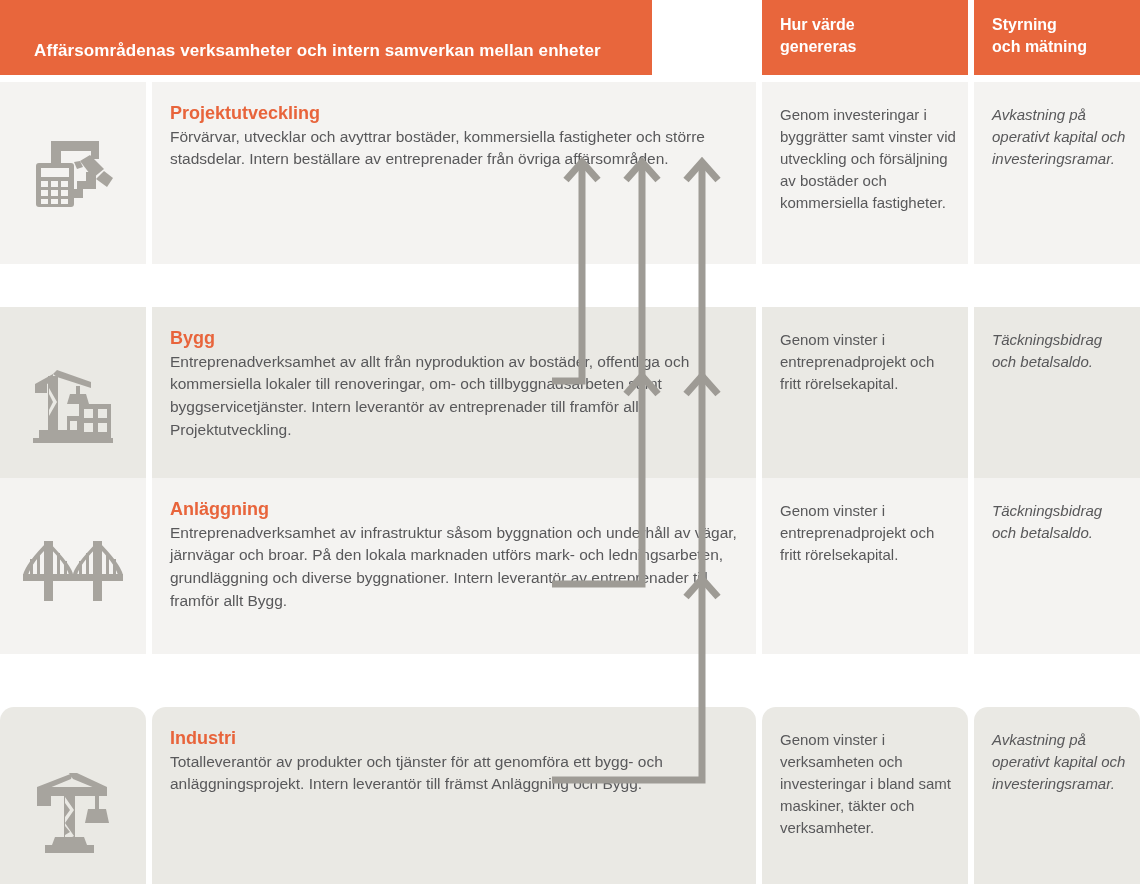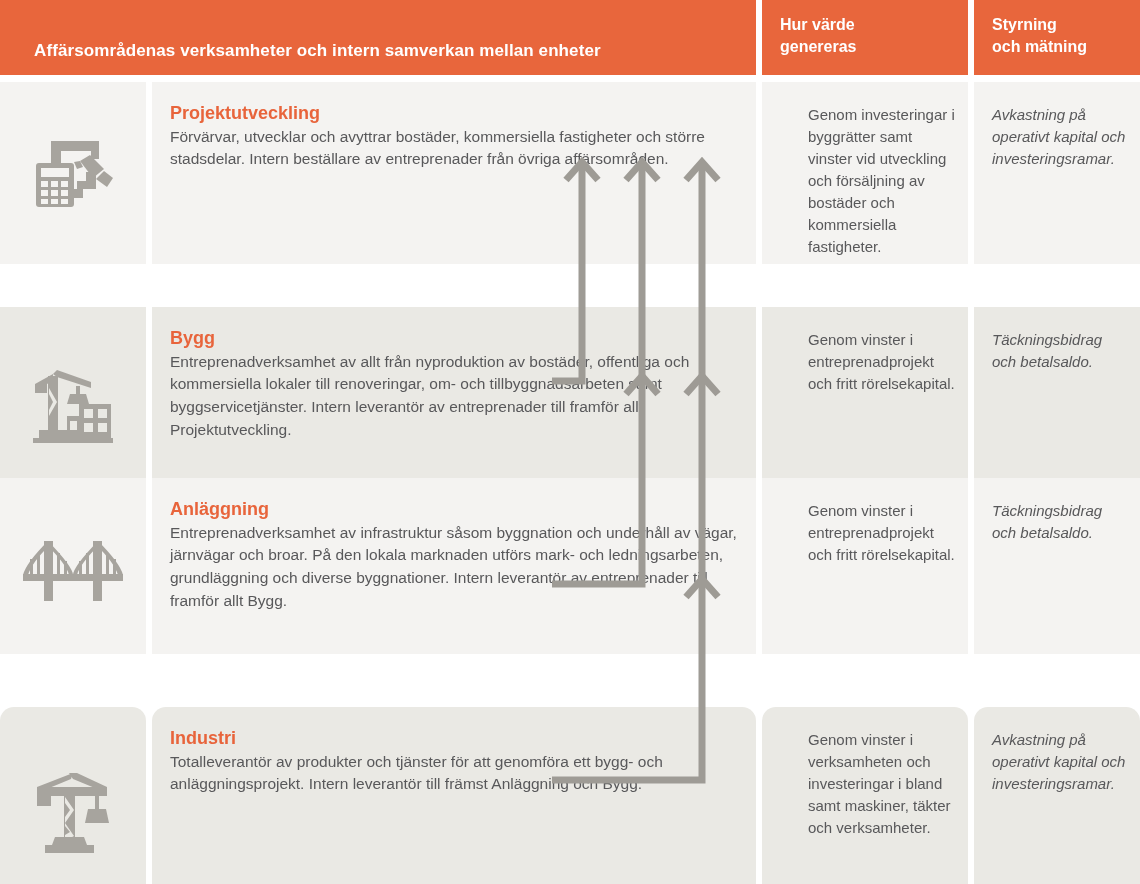--- a/index.html
+++ b/index.html
@@ -11,40 +11,40 @@
     overflow: hidden;
   }
   #table { position: relative; width: 1140px; height: 884px; }
 
   
   .hdr {
     position: absolute; top: 0; height: 75px;
     background: #E8663C; color: #ffffff;
     font-weight: bold;
   }
-  .hdr-main { left: 0; width: 756px; }
+  .hdr-main { left: 0; width: 652px; }
   .hdr-c2   { left: 762px; width: 206px; }
   .hdr-c3   { left: 974px; width: 197px; }
   .hdr-main .htxt {
     position: absolute; left: 34px; bottom: 14px;
     font-size: 17px; letter-spacing: .1px; line-height: 1.25;
   }
   .hdr-c2 .htxt, .hdr-c3 .htxt {
     position: absolute; left: 18px; top: 14px; right: 8px;
     font-size: 16px; line-height: 1.35;
   }
 
   
   .cell { position: absolute; }
   .bg-light { background: #F4F3F1; }
   .bg-dark  { background: #EAE9E4; margin-top: 29px; }
 
   .c-icon { left: 0;   width: 146px; }
   .c-text { left: 152px; width: 604px; }
-  .c-gen  { left: 762px; width: 206px; padding-left: 28px; }
+  .c-gen  { left: 762px; width: 206px; }
   .c-sty  { left: 974px; width: 166px; font-style: italic; }
 
   .r1 { top: 82px;  height: 182px; }
   .r2 { top: 278px; height: 194px; }
   .r3 { top: 478px; height: 176px; }
   .r4 { top: 678px; height: 206px; border-radius: 14px; }
 
   
   .unit-title {
     color: #E8643B; font-size: 18px; font-weight: bold;

